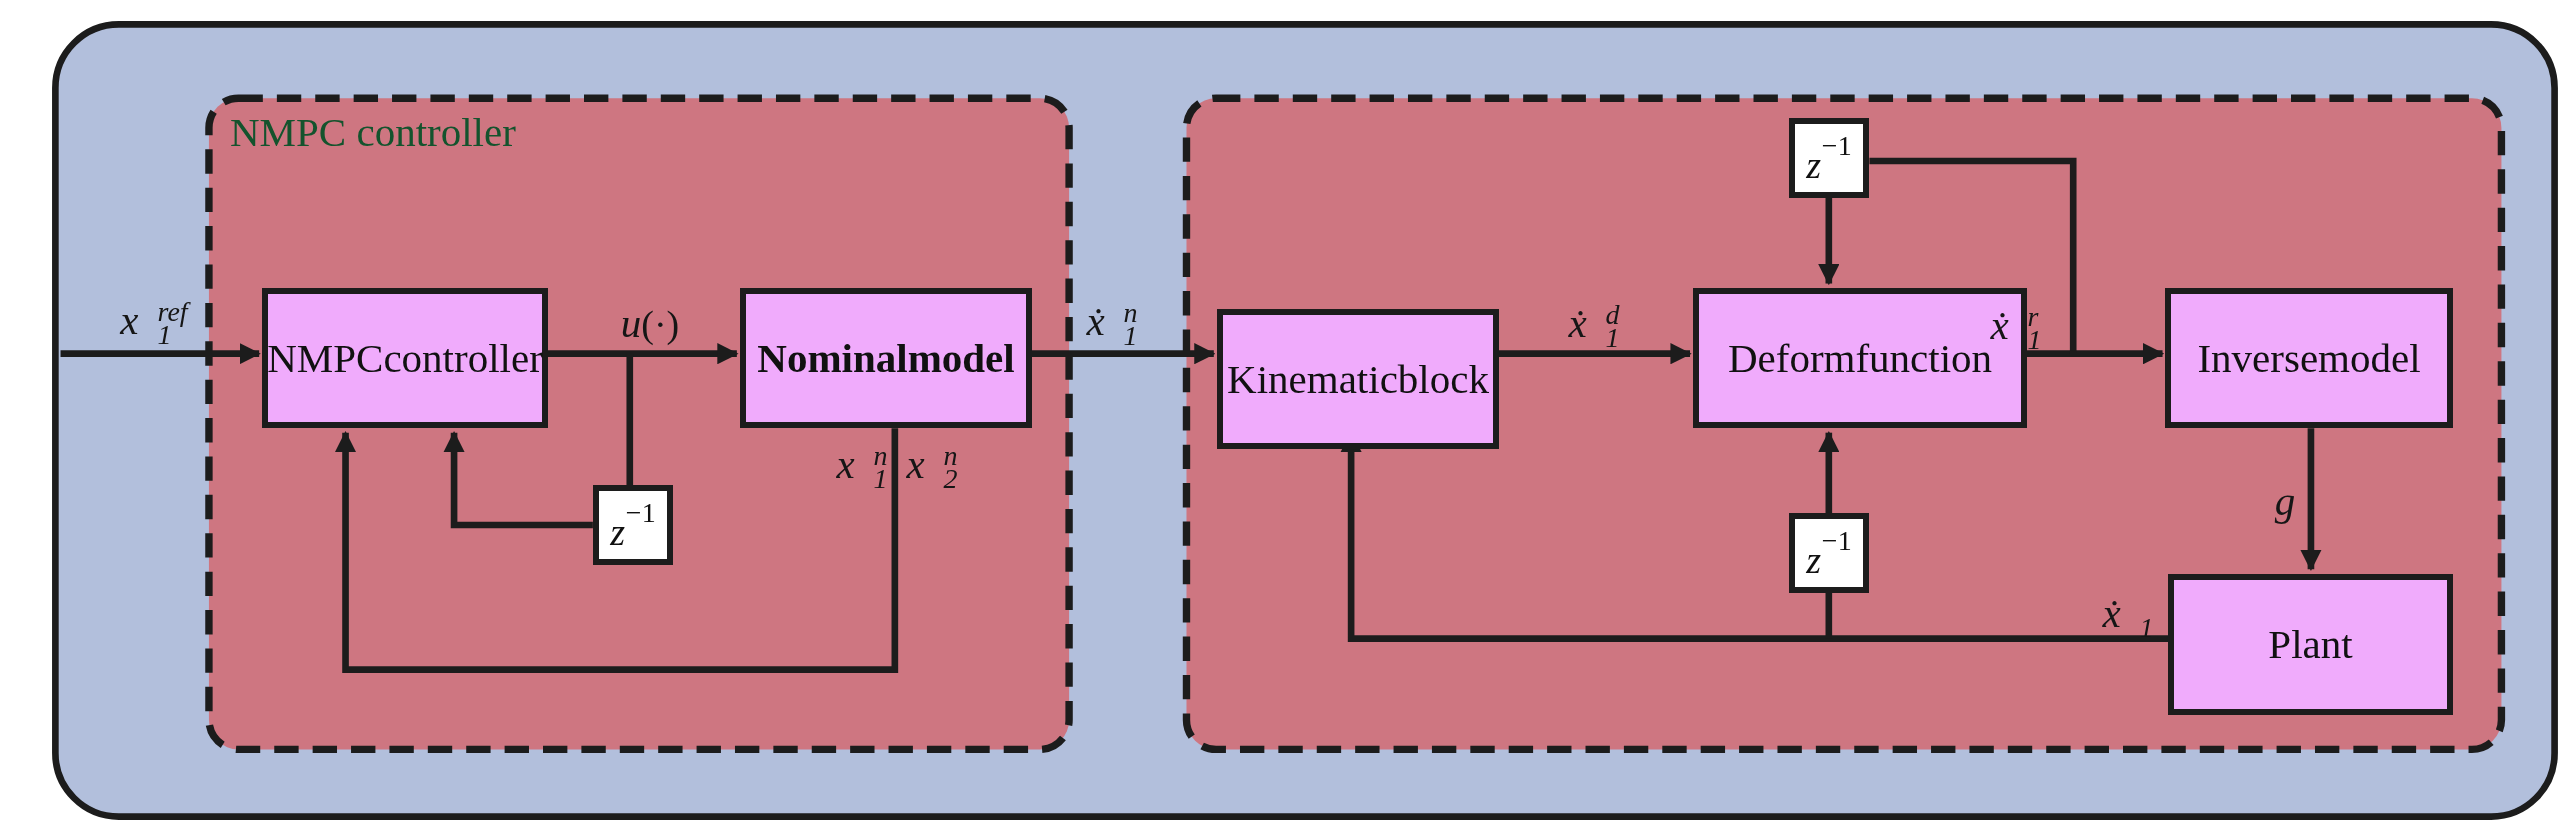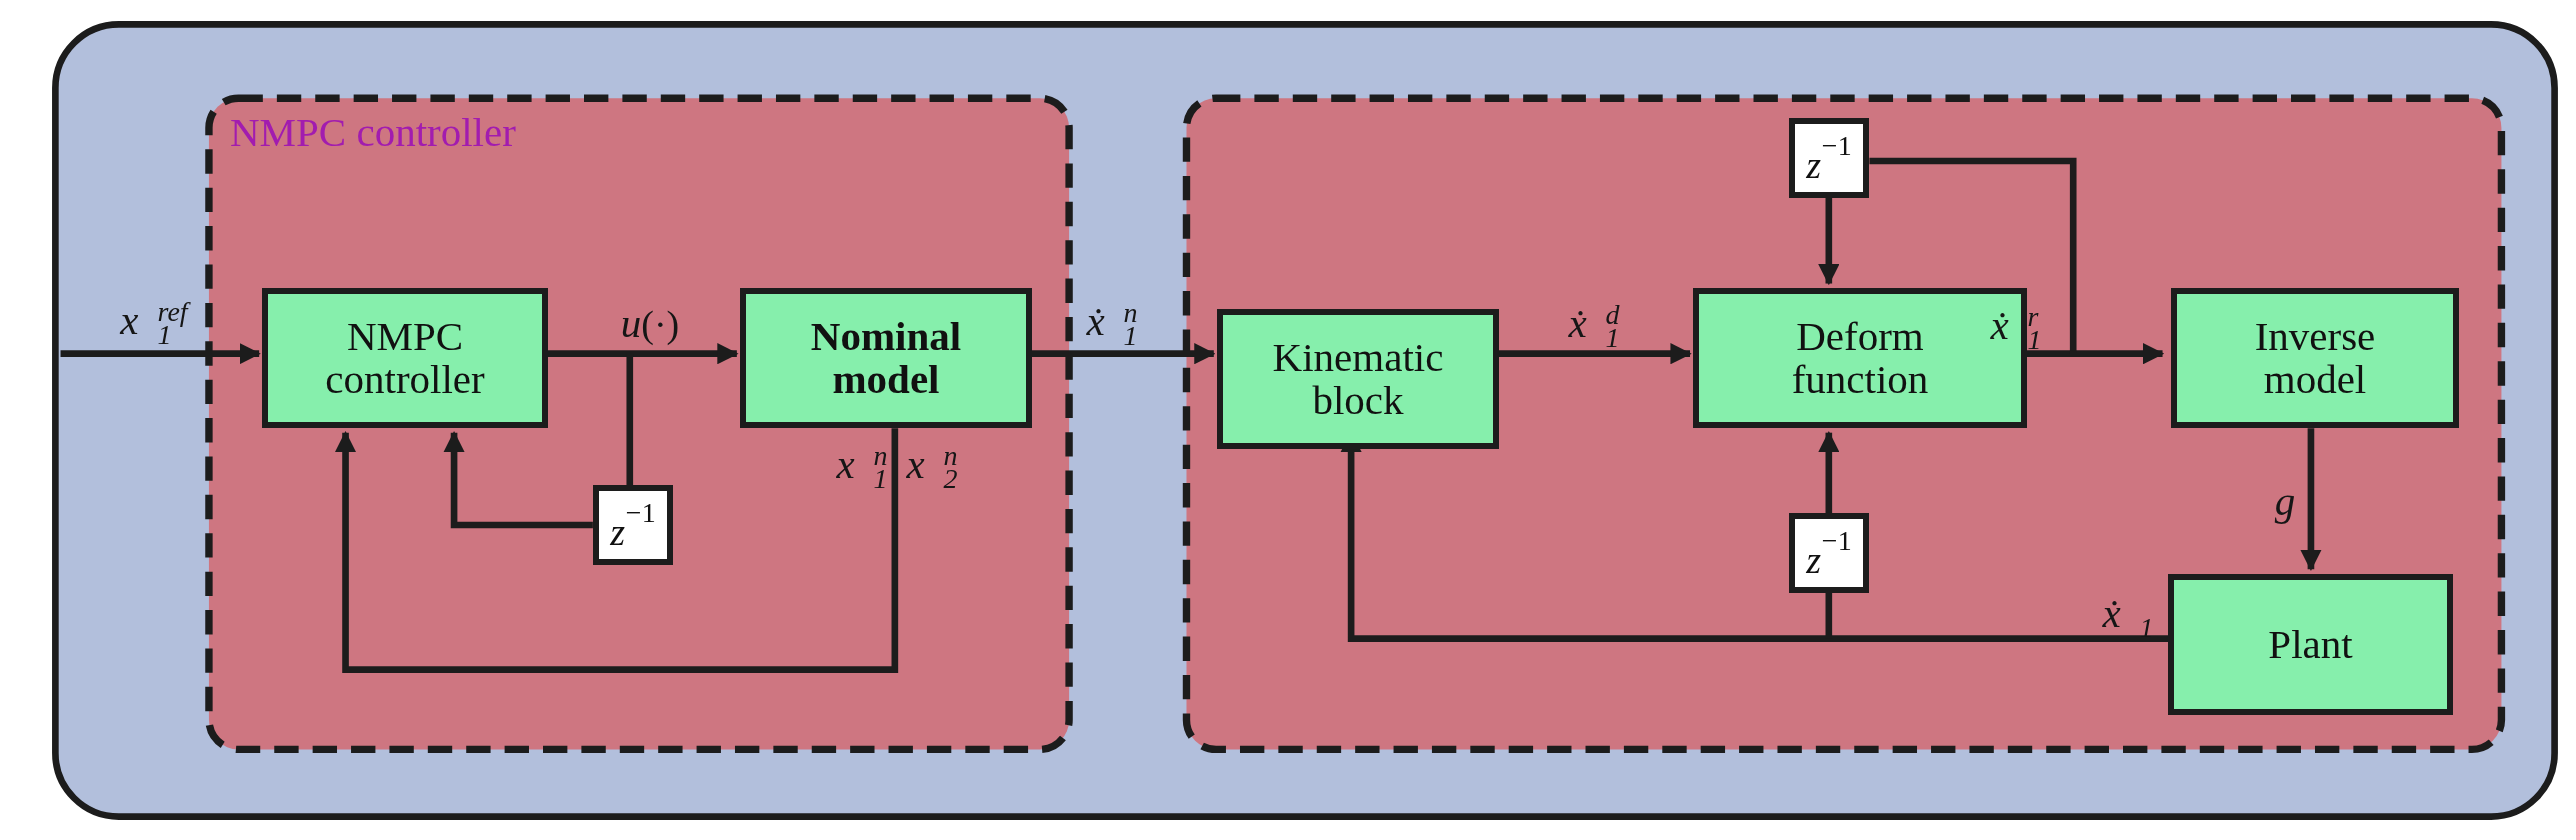--- a/index.html
+++ b/index.html
@@ -8,42 +8,42 @@
     width:2576px;height:841px;
     background:#ffffff;
     font-family:"Liberation Serif", serif;
     overflow:hidden;
   }
   #wires{position:absolute;left:0;top:0;z-index:1;}
   
   .block{
     position:absolute;z-index:2;
     box-sizing:border-box;
-    background:#86efac;
+    background:#f0abfc;
     border:6.6px solid #1c1c1c;
-    display:flex;flex-direction:column;
+    display:flex;flex-direction:row;
     align-items:center;justify-content:center;
     text-align:center;color:#111111;
     font-size:41px;line-height:43px;
   }
   
   .zbox{
     position:absolute;z-index:2;
     box-sizing:border-box;
     background:#ffffff;
     border:6.6px solid #1c1c1c;
     display:flex;align-items:center;justify-content:center;
     color:#111111;
   }
   .zbase{font-style:italic;font-size:38px;line-height:38px;position:relative;top:7.4px;}
   .zsup{font-size:28px;line-height:28px;position:relative;top:-11.8px;margin-left:0.7px;}
   
   .region-title{
     position:absolute;z-index:3;
-    font-size:41px;line-height:41px;color:#a21caf;
+    font-size:41px;line-height:41px;color:#14532d;
     white-space:nowrap;
   }
   
   .sig{
     position:absolute;z-index:3;
     transform:translate(-50%,-50%);
     display:flex;align-items:center;
     white-space:nowrap;color:#161616;
   }
   .sbase{font-style:italic;font-size:41px;line-height:41px;}
@@ -114,21 +114,21 @@
   <div class="block" style="left:1217px;top:288px;width:282px;height:140px;margin-top:21px;">
     <div>Kinematic</div>
     <div>block</div>
   </div>
 
   <div class="block" style="left:1693px;top:288px;width:334px;height:140px;">
     <div>Deform</div>
     <div>function</div>
   </div>
 
-  <div class="block" style="left:2165px;top:288px;width:288px;height:140px;margin-left:6px;">
+  <div class="block" style="left:2165px;top:288px;width:288px;height:140px;">
     <div>Inverse</div>
     <div>model</div>
   </div>
 
   <div class="block" style="left:2168px;top:574px;width:285px;height:141px;">
     <div>Plant</div>
     <div></div>
   </div>
 
   <div class="zbox" style="left:593px;top:485px;width:80px;height:80px;">

